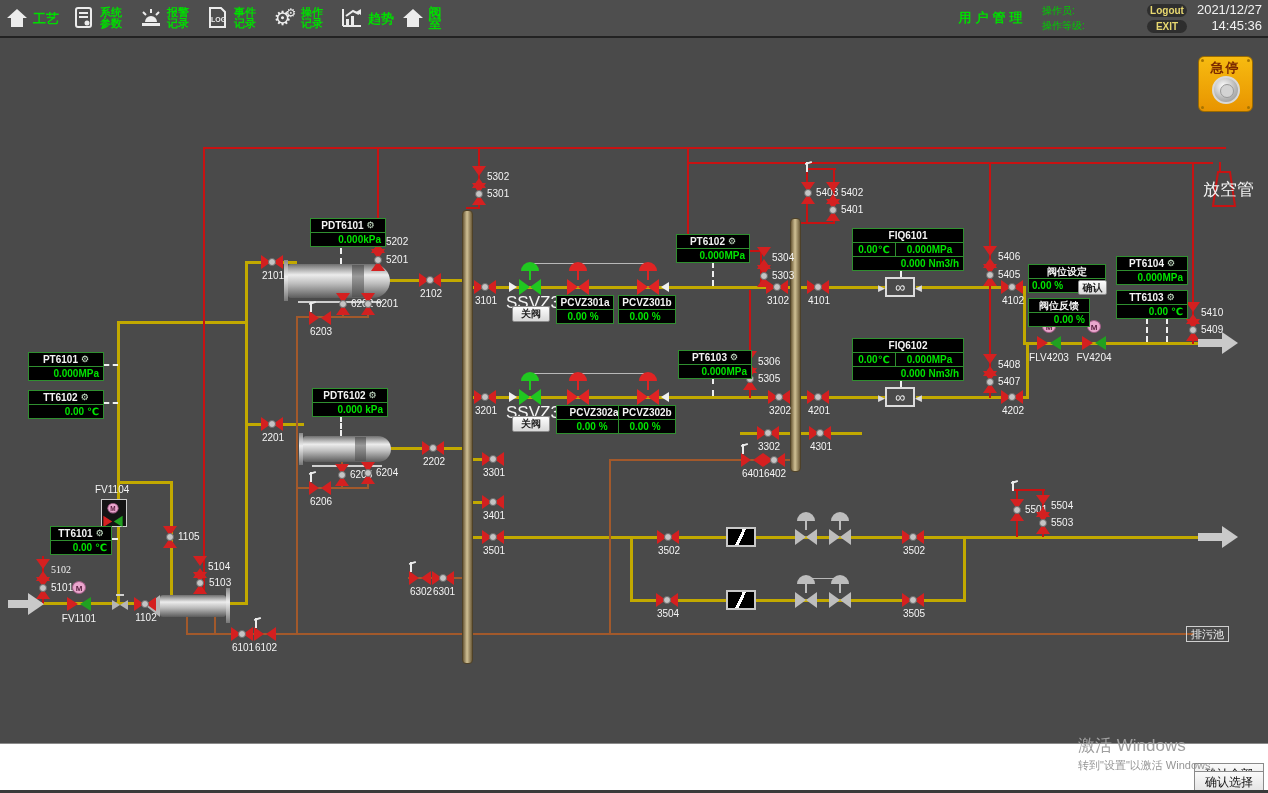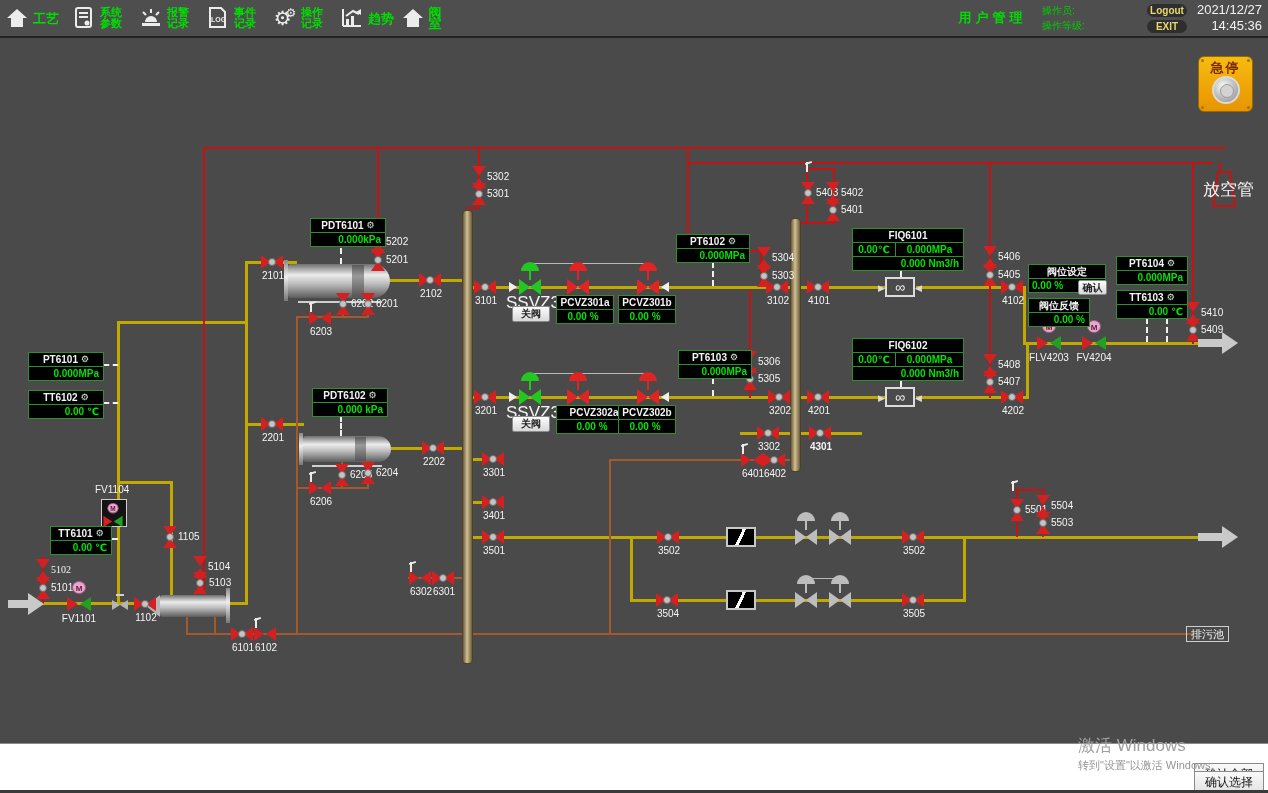--- a/index.html
+++ b/index.html
@@ -616,21 +616,21 @@
         <span class="tl"></span>
         <span class="tr"></span>
         <span class="dot"></span>
       </div>
       <div class="vtag" style="left: 754px; top: 405px; width: 30px; text-align: center;">3302</div>
       <div class="valve" style="left: 809px; top: 390px;">
         <span class="tl"></span>
         <span class="tr"></span>
         <span class="dot"></span>
       </div>
-      <div class="vtag" style="left: 806px; top: 405px; width: 30px; text-align: center; font-weight: bold;">4301</div>
+      <div class="vtag" style="left: 806px; top: 405px; width: 30px; text-align: center;">4301</div>
       <div class="valve" style="left: 741px; top: 417px;">
         <span class="tl"></span>
         <span class="tr"></span>
       </div>
       <div class="vtag" style="left: 738px; top: 432px; width: 30px; text-align: center;">6401</div>
       <div class="vent" style="left: 738px; top: 408px;">
         <i></i>
         <b></b>
       </div>
       <div class="valve" style="left: 763px; top: 417px;">

